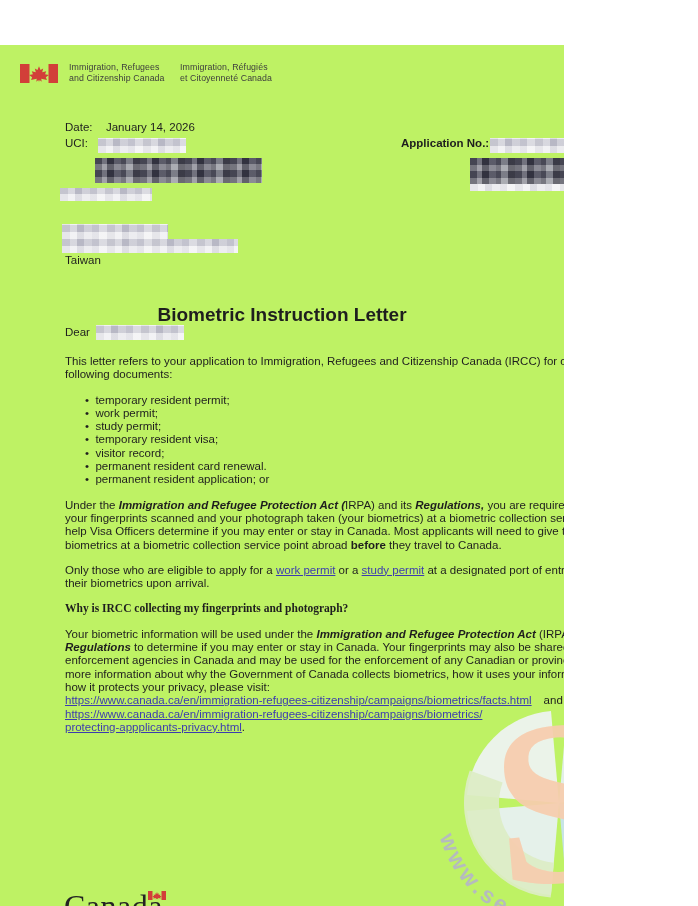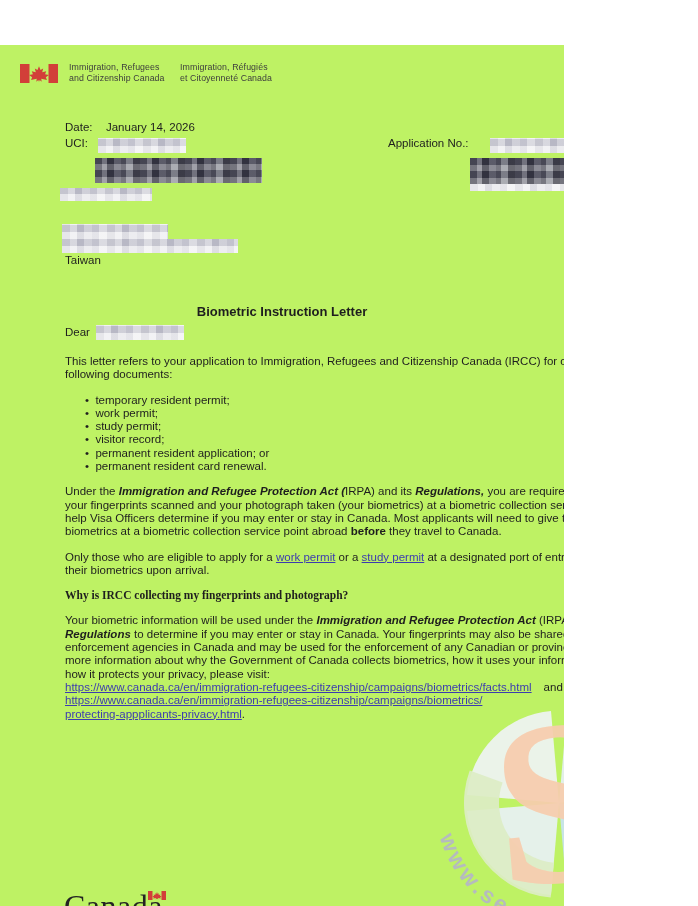--- a/index.html
+++ b/index.html
@@ -17,21 +17,21 @@
   .val{font-size:11.5px;}
   
   .mx{position:absolute;}
   .mx-light{background:
     repeating-linear-gradient(0deg, rgba(255,255,255,.45) 0 7px, rgba(135,135,158,.17) 7px 14px),
     repeating-linear-gradient(90deg,#d2d2d9 0 8px,#e8e8ec 8px 15px,#c2c2cd 15px 22px,#dedee4 22px 30px,#cfcfd8 30px 37px,#ececef 37px 45px);}
   .mx-dark{background:
     repeating-linear-gradient(0deg, rgba(255,255,255,.20) 0 6px, rgba(18,18,38,.20) 6px 13px),
     repeating-linear-gradient(90deg,#52525e 0 7px,#8a8a94 7px 12px,#3a3a46 12px 19px,#6e6e7a 19px 26px,#565662 26px 31px,#9698a0 31px 38px,#45454f 38px 45px);}
   
-  .title{position:absolute;left:0;right:0;top:259px;text-align:center;font-size:13px;font-weight:bold;}
+  .title{position:absolute;left:0;right:0;top:259px;text-align:center;font-size:19px;font-weight:bold;}
   .body{position:absolute;left:65px;top:310px;width:571px;font-size:11.5px;line-height:13.3px;z-index:1;}
   .body p{margin:0 0 12px 0;}
   .body ul{margin:0 0 12px 0;padding:0 0 0 20px;list-style:none;}
   .body li{padding-left:13px;text-indent:-13px;}
   .body li::before{content:"\2022\00a0\00a0";}
   .h-why{font-weight:bold;margin:0 0 12px 0;font-size:11.5px;font-family:Liberation Serif, serif;}
   .i{font-style:italic;font-weight:bold;}
   .b{font-weight:bold;}
   .link{color:#3c3caf;text-decoration:underline;cursor:pointer;}
   .pad{padding-left:12px;}
@@ -61,21 +61,21 @@
     <div class="dept fr">Immigration, Réfugiés
 et Citoyenneté Canada</div>
   </div>
 
   <div class="abs" style="left:65px;top:72px;">
     <span class="lbl">Date:</span>
     <span class="val" style="margin-left:9px;">January 14, 2026</span>
   </div>
   <div class="abs lbl" style="left:65px;top:92px;">UCI:</div>
   <div class="mx mx-light" style="left:98px;top:93px;width:88px;height:15px;"></div>
-  <div class="abs lbl" style="left:388px;top:92px;">Application No.:</div>
+  <div class="abs lbl" style="left:401px;top:92px;font-weight:bold;">Application No.:</div>
   <div class="mx mx-light" style="left:490px;top:93px;width:78px;height:15px;"></div>
 
   <div class="mx mx-dark" style="left:95px;top:113px;width:167px;height:25px;"></div>
   <div class="mx mx-dark" style="left:470px;top:113px;width:160px;height:26px;"></div>
   <div class="mx mx-light" style="left:470px;top:139px;width:160px;height:7px;"></div>
   <div class="mx mx-light" style="left:60px;top:143px;width:92px;height:13px;"></div>
 
   <div class="mx mx-light" style="left:62px;top:179px;width:106px;height:15px;"></div>
   <div class="mx mx-light" style="left:62px;top:194px;width:176px;height:14px;"></div>
   <div class="abs val" style="left:65px;top:209px;text-align:right;">Taiwan</div>
@@ -83,23 +83,24 @@
   <div class="title">Biometric Instruction Letter</div>
   <div class="abs val" style="left:65px;top:281px;">Dear</div>
   <div class="mx mx-light" style="left:96px;top:280px;width:88px;height:15px;"></div>
 
   <div class="body">
     <p>This letter refers to your application to Immigration, Refugees and Citizenship Canada (IRCC) for one of the following documents:</p>
     <ul>
       <li>temporary resident permit;</li>
       <li>work permit;</li>
       <li>study permit;</li>
+      <li>temporary resident visa;</li>
       <li>visitor record;</li>
+      <li>permanent resident card renewal.</li>
       <li>permanent resident application; or</li>
-      <li>permanent resident card renewal.</li>
     </ul>
     <p><span>Under the </span><span class="i">Immigration and Refugee Protection Act (</span><span>IRPA) and its </span><span class="i">Regulations,</span><span> you are required to have your fingerprints scanned and your photograph taken (your biometrics) at a biometric collection service point to help Visa Officers determine if you may enter or stay in Canada.  Most applicants will need to give their biometrics at a biometric collection service point abroad </span><span class="b">before</span><span> they travel to Canada.</span></p>
     <p><span>Only those who are eligible to apply for a </span><span class="link">work permit</span><span> or a </span><span class="link">study permit</span><span> at a designated port of entry can  give their biometrics upon arrival.</span></p>
     <p class="h-why">Why is IRCC collecting my fingerprints and photograph?</p>
     <p class="p4"><span>Your biometric information will be used under the </span><span class="i">Immigration and Refugee Protection Act</span><span> (IRPA) and its </span><span class="i">Regulations</span><span> to determine if you may enter or stay in Canada. Your fingerprints may also be shared with law enforcement agencies in Canada and may be used for the enforcement of any Canadian or provincial law. For more information about why the Government of Canada collects biometrics, how it uses your information and how it protects your privacy, please visit:</span></p>
     <div class="link-line"><span class="link">https://www.canada.ca/en/immigration-refugees-citizenship/campaigns/biometrics/facts.html</span><span class="pad">and</span></div>
     <div class="link-line"><span class="link">https://www.canada.ca/en/immigration-refugees-citizenship/campaigns/biometrics/</span></div>
     <div class="link-line"><span class="link">protecting-appplicants-privacy.html</span><span>.</span></div>
   </div>
 

